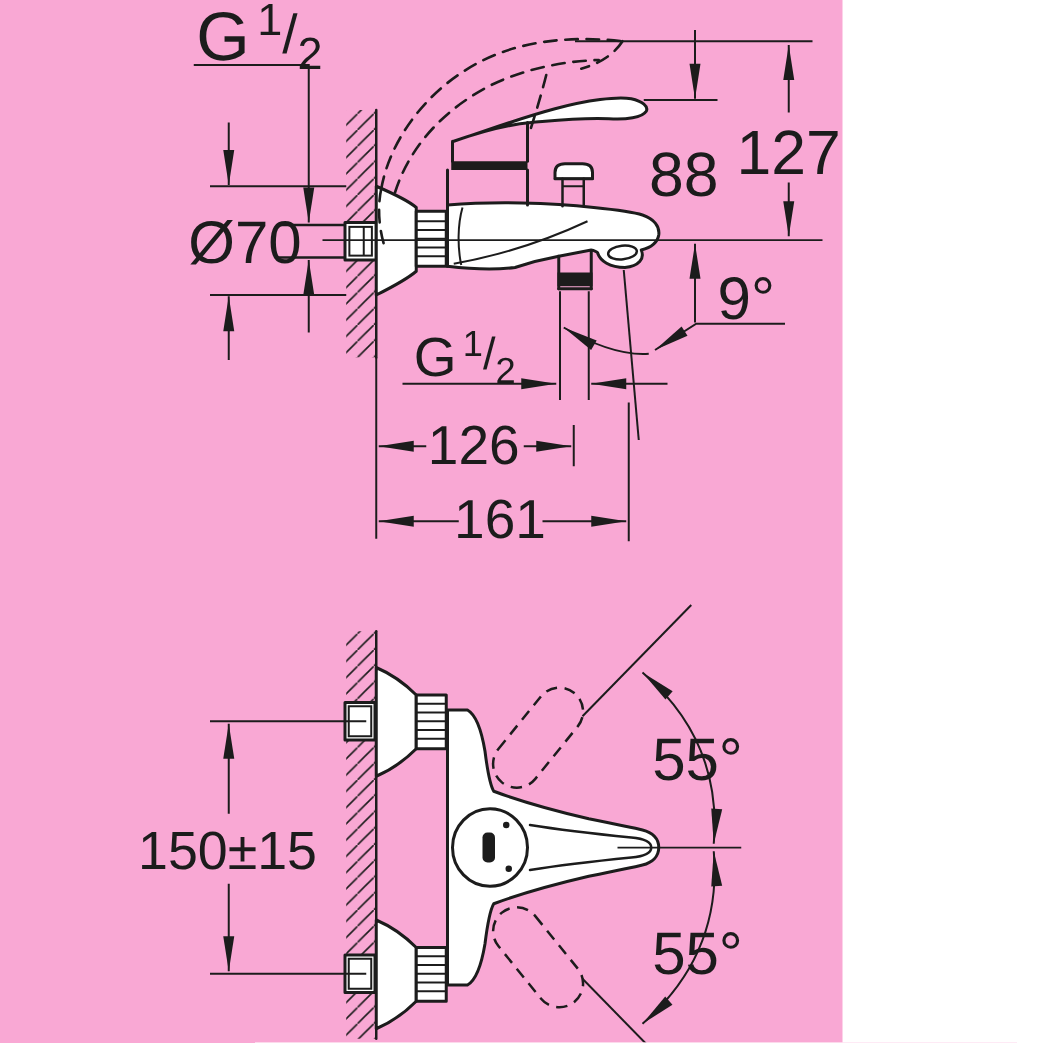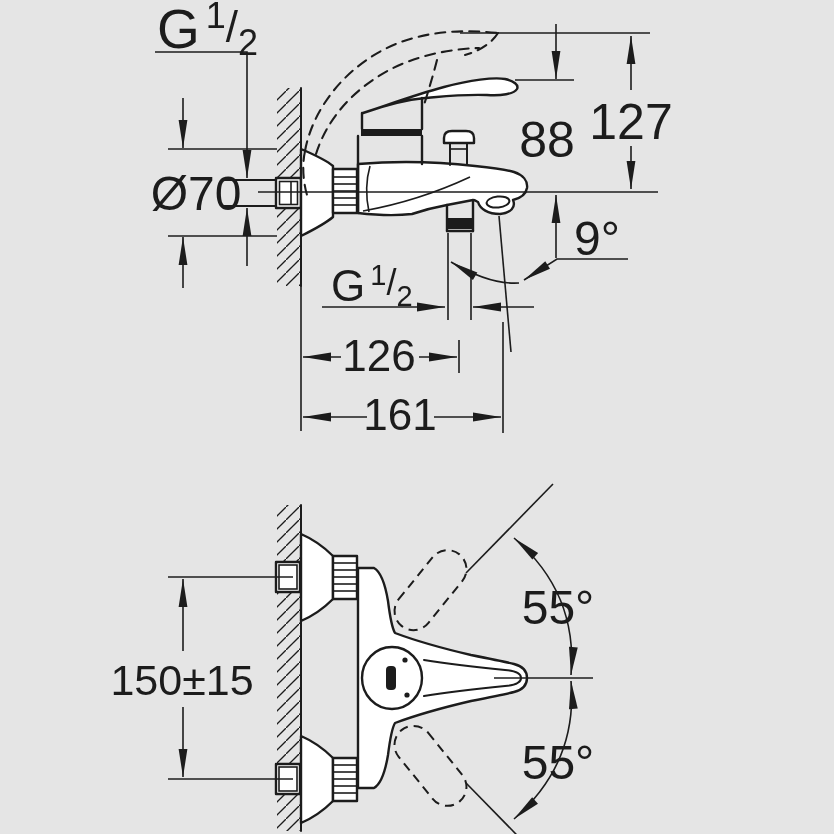--- a/index.html
+++ b/index.html
@@ -1,16 +1,16 @@
 <!DOCTYPE html>
 <html><head>
 <meta charset="utf-8">
 <style>
   html,body { margin:0; padding:0; background:#ffffff; }
-  .stage { position:relative; width:834px; height:834px; background:#e5e5e5; overflow:hidden; }
+  .stage { position:relative; width:674px; height:834px; background:#f9a8d4; overflow:hidden; }
   svg { display:block; }
   text { font-family:"Liberation Sans", sans-serif; fill:#1c1c1c; }
   .ol   { fill:#ffffff; stroke:#1c1c1c; stroke-width:2.4; stroke-linejoin:round; }
   .ln   { fill:none; stroke:#1c1c1c; stroke-width:2.4; stroke-linecap:round; stroke-linejoin:round; }
   .med  { fill:none; stroke:#1c1c1c; stroke-width:2; stroke-linecap:round; }
   .thin { fill:none; stroke:#1c1c1c; stroke-width:1.6; }
   .hair { fill:none; stroke:#1c1c1c; stroke-width:1.4; }
   .dash { fill:none; stroke:#1c1c1c; stroke-width:2.1; stroke-linecap:round;
           stroke-dasharray:10 7; }
   .dash2{ fill:none; stroke:#1c1c1c; stroke-width:2; stroke-dasharray:9 6; }

